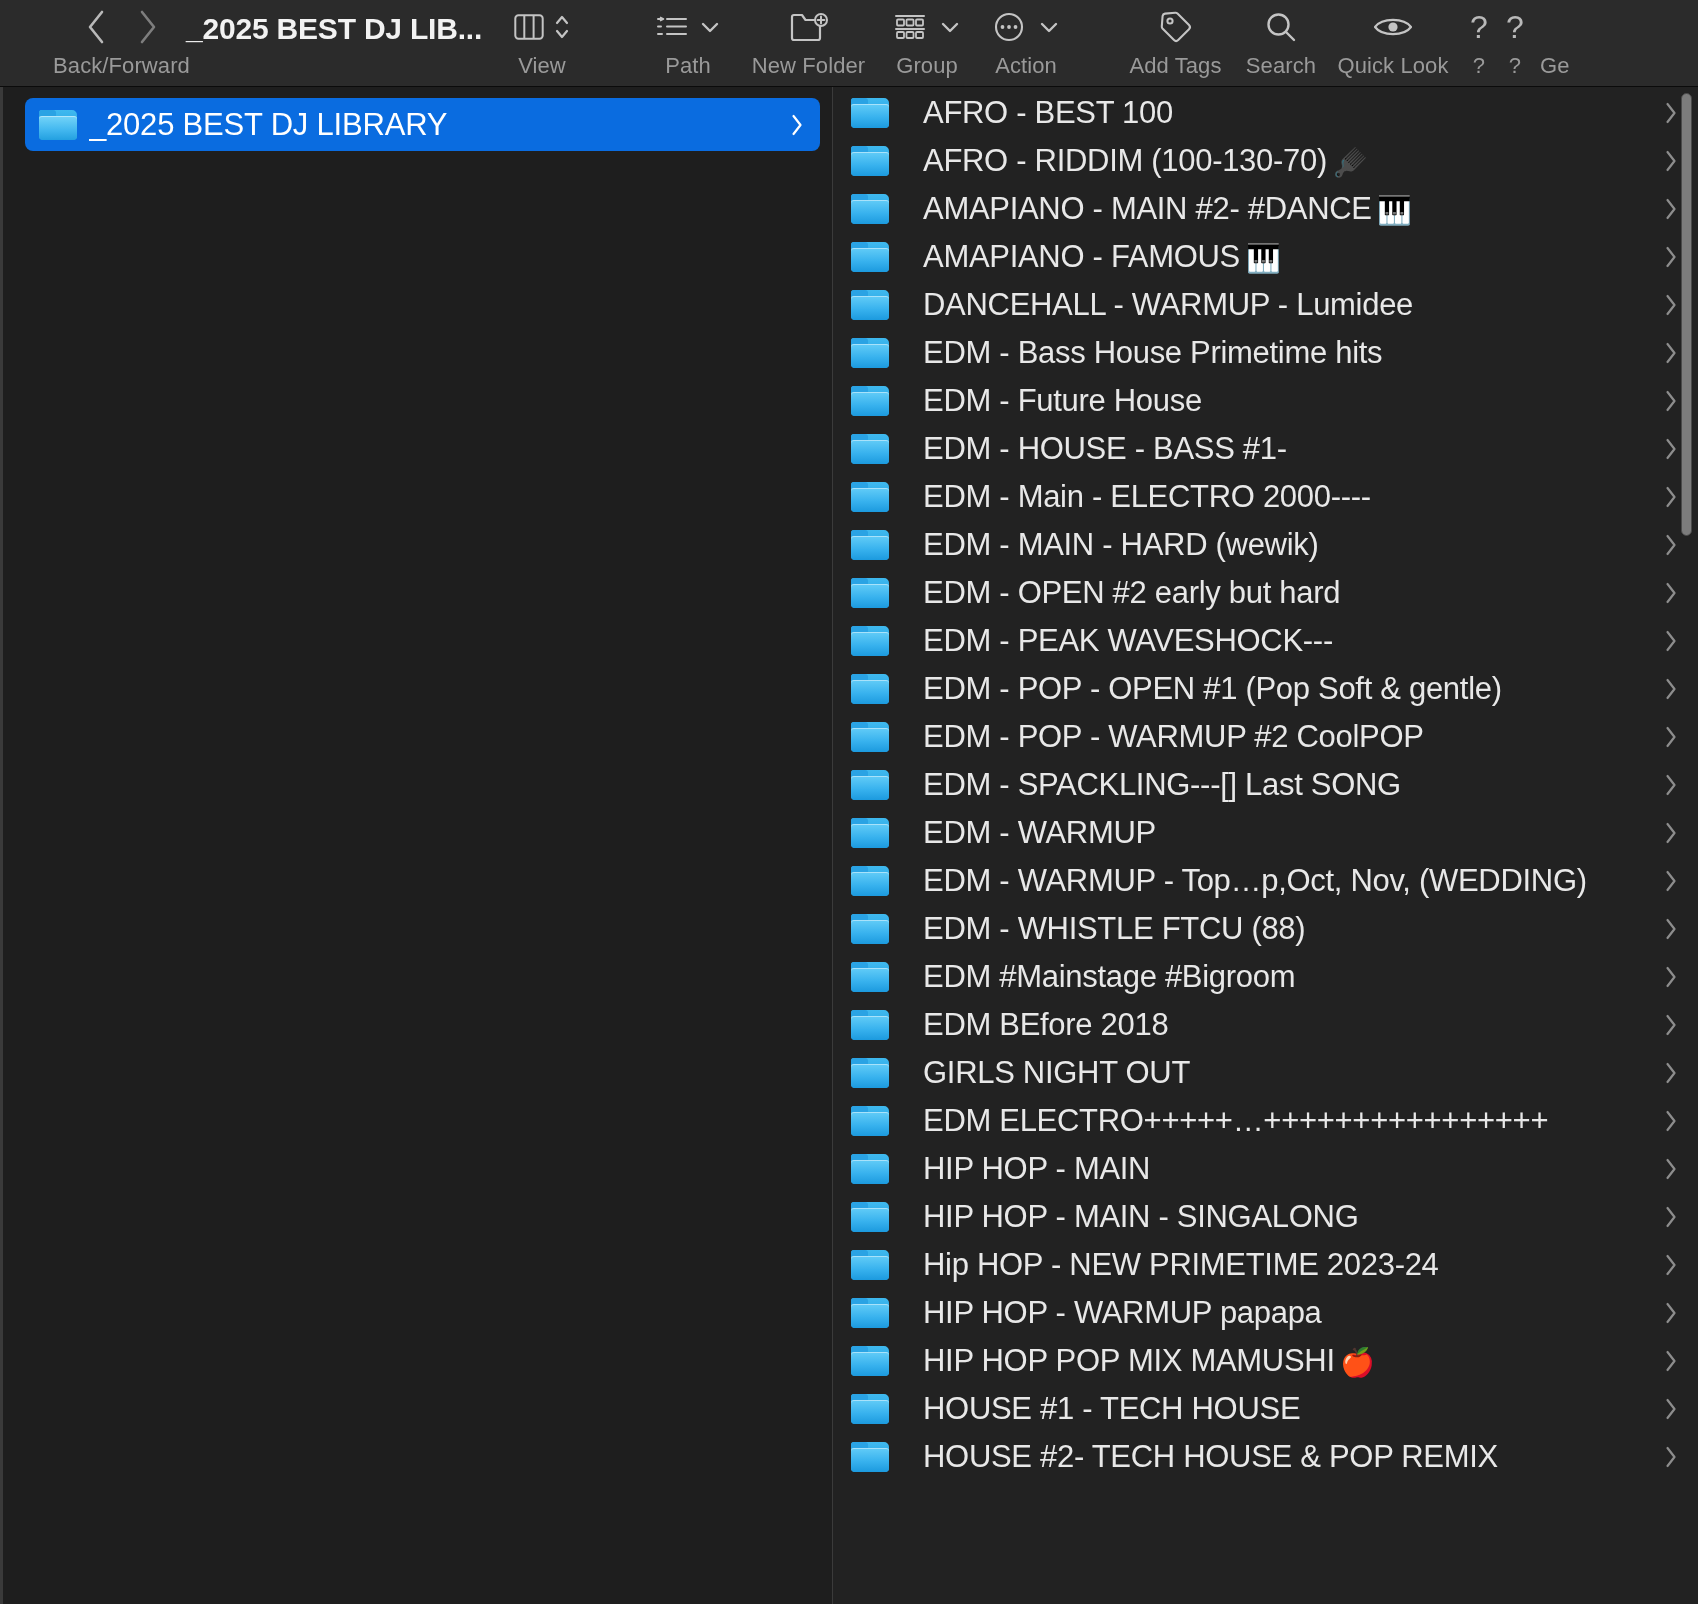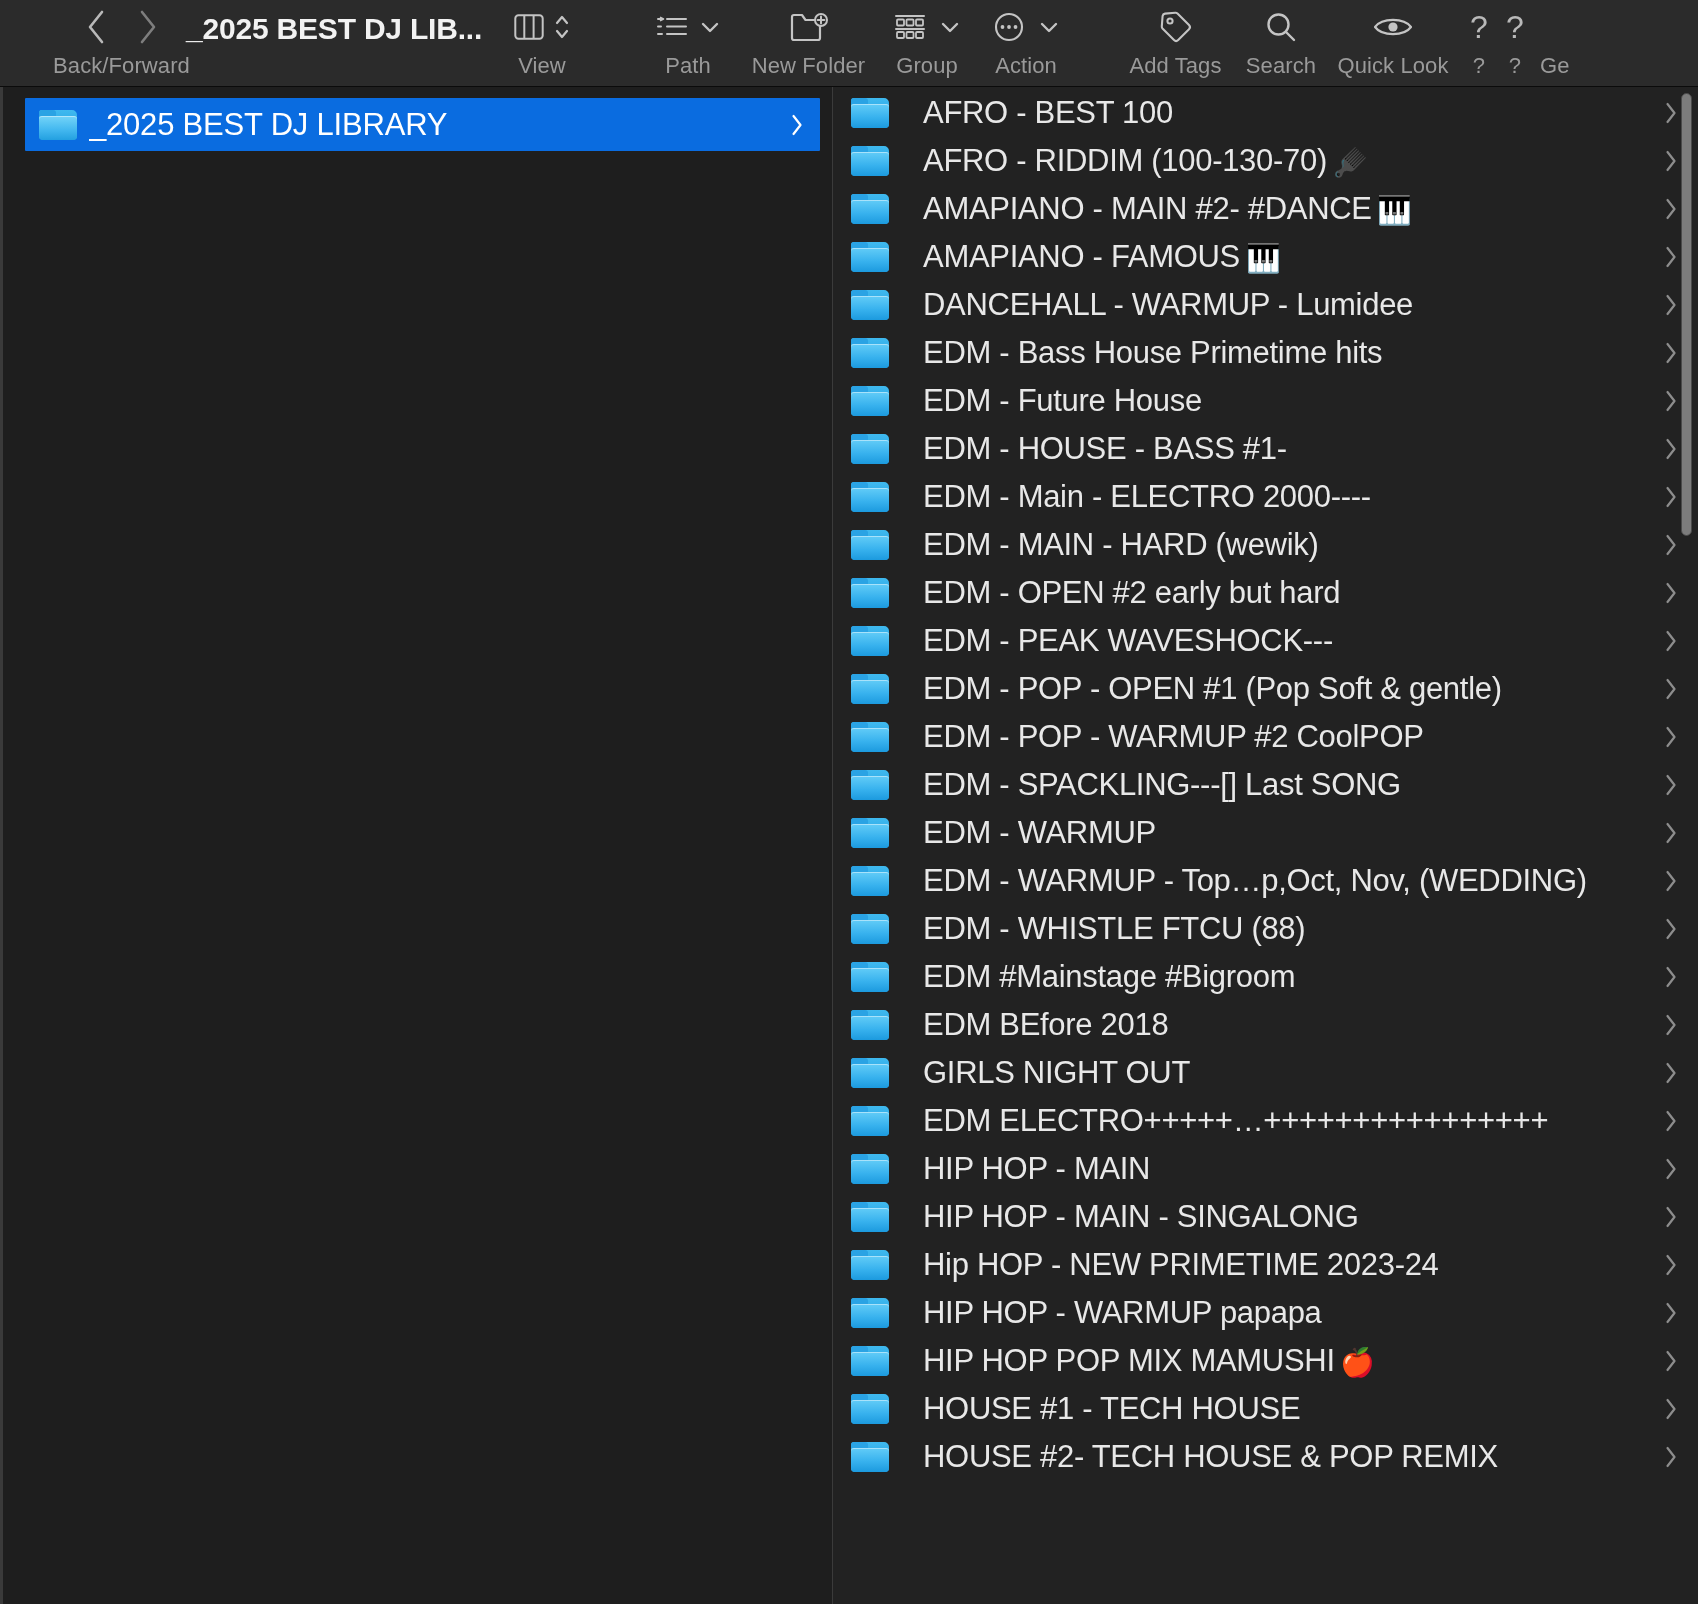--- a/index.html
+++ b/index.html
@@ -103,21 +103,21 @@
     border-right: 1px solid #3b3b3b;
     padding-top: 11px;
     overflow: hidden;
   }
 
   .sel-row {
     position: relative;
     margin: 0 12px 0 22px;
     height: 53px;
     background: #0a6ce0;
-    border-radius: 1px;
+    border-radius: 8px;
     display: flex;
     align-items: center;
     padding-left: 14px;
     padding-right: 16px;
   }
   .sel-row .fname {
     font-size: 31px;
     color: #ffffff;
     white-space: nowrap;
     letter-spacing: -0.2px;

